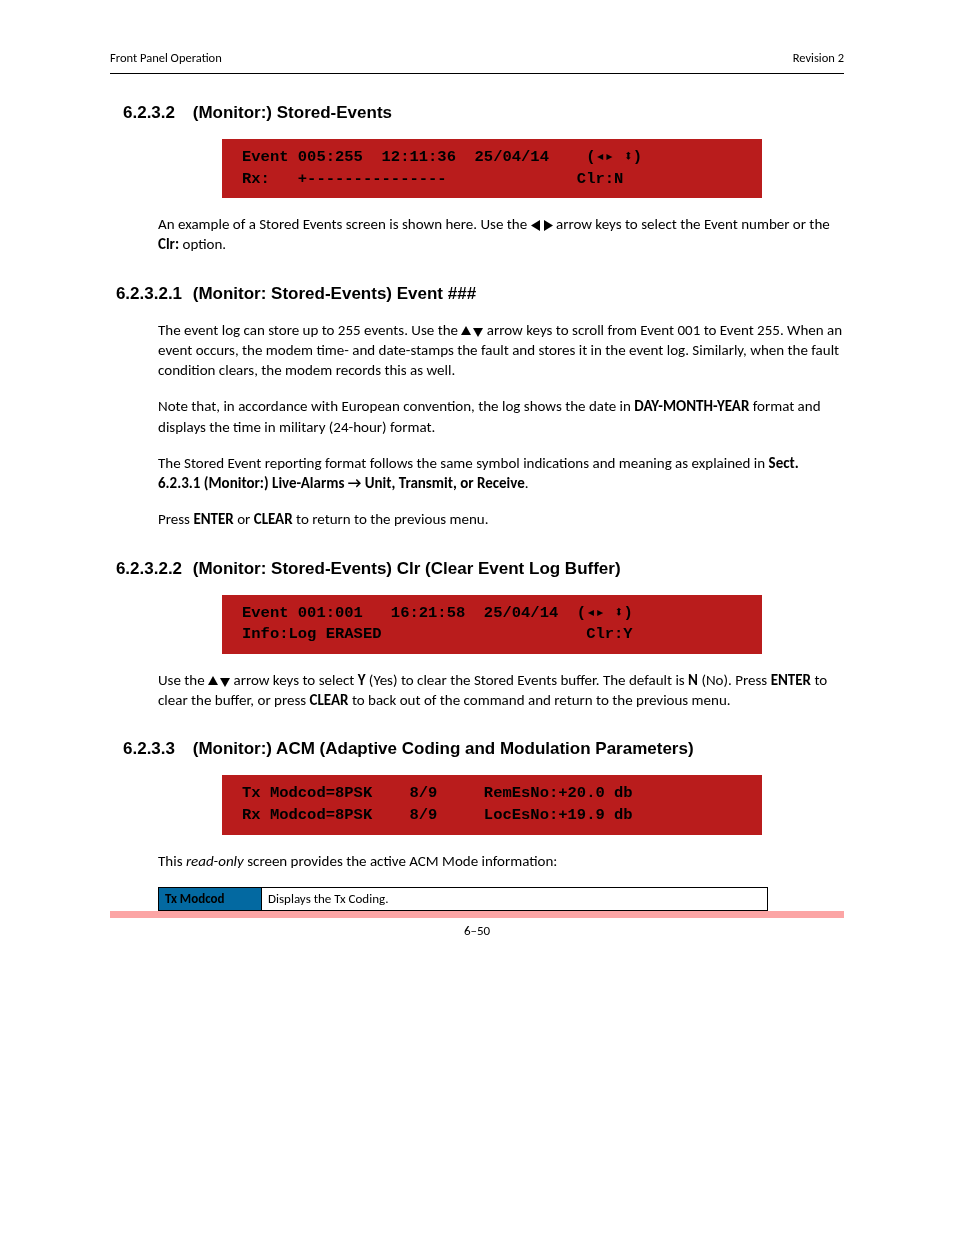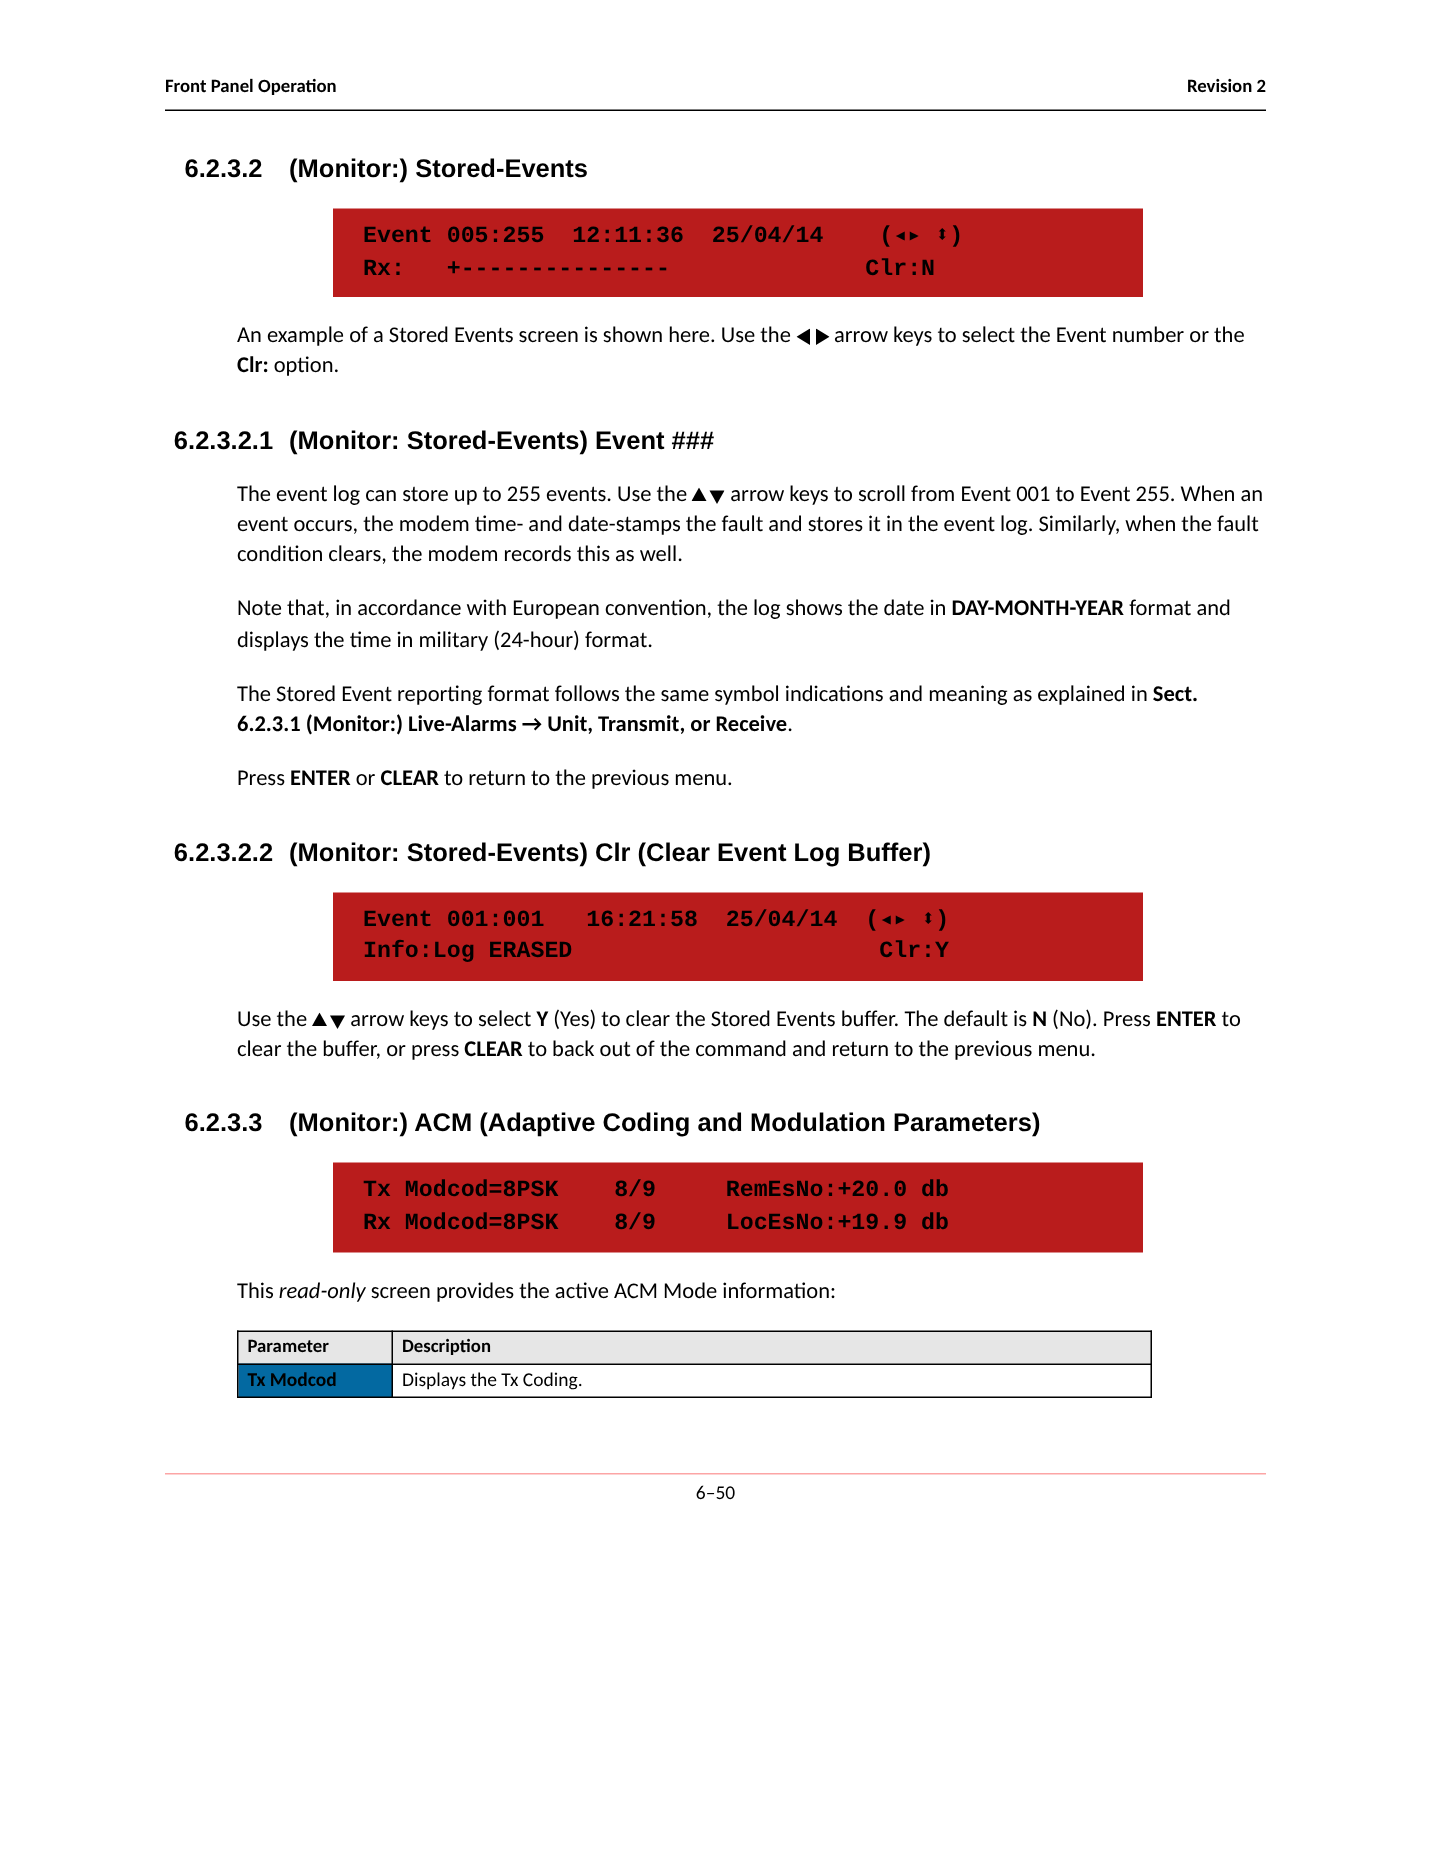--- a/index.html
+++ b/index.html
@@ -11,21 +11,20 @@
     padding: 50px 110px 30px 110px;
     width: 954px;
     box-sizing: border-box;
     line-height: 1.35;
   }
   .header-row {
     display: flex;
     justify-content: space-between;
     font-size: 12.5px;
     margin-bottom: 2px;
-    font-weight: bold;
   }
   .header-block {
     border-bottom: 1px solid #000;
     padding-bottom: 4px;
     margin-bottom: 28px;
   }
   h2 {
     font-family: Arial, Helvetica, sans-serif;
     font-weight: bold;
     font-size: 17px;
@@ -71,22 +70,21 @@
     font-weight: bold;
     font-family: Calibri, Arial, sans-serif;
     font-size: 12.5px;
   }
   table.param td:first-child {
     background: #0369a1;
     font-weight: bold;
     width: 90px;
   }
   .footer {
-    border-top: 1px solid #fca5a5;
-    margin-top: 50px;
+    border-top: 7px solid #fca5a5;
     padding-top: 4px;
     text-align: center;
     font-size: 13px;
   }
   .arrows-inline svg { vertical-align: -2px; }
 </style>
 </head>
 <body>
 
 <div class="header-block">
@@ -161,24 +159,20 @@
 <div class="lcd">Tx Modcod=8PSK    8/9     RemEsNo:+20.0 db
 Rx Modcod=8PSK    8/9     LocEsNo:+19.9 db</div>
 
 <div class="body-indent">
 <p>
   <span>This </span><i>read-only</i><span> screen provides the active ACM Mode information:</span>
 </p>
 
 <table class="param">
   <tbody>
-        <tr>
-    <th>Parameter</th>
-    <th>Description</th>
-  </tr>
   <tr>
     <td>Tx Modcod</td>
     <td>Displays the Tx Coding.</td>
   </tr>
 </tbody>
     </table>
 </div>
 
 <div class="footer">6–50</div>
 

